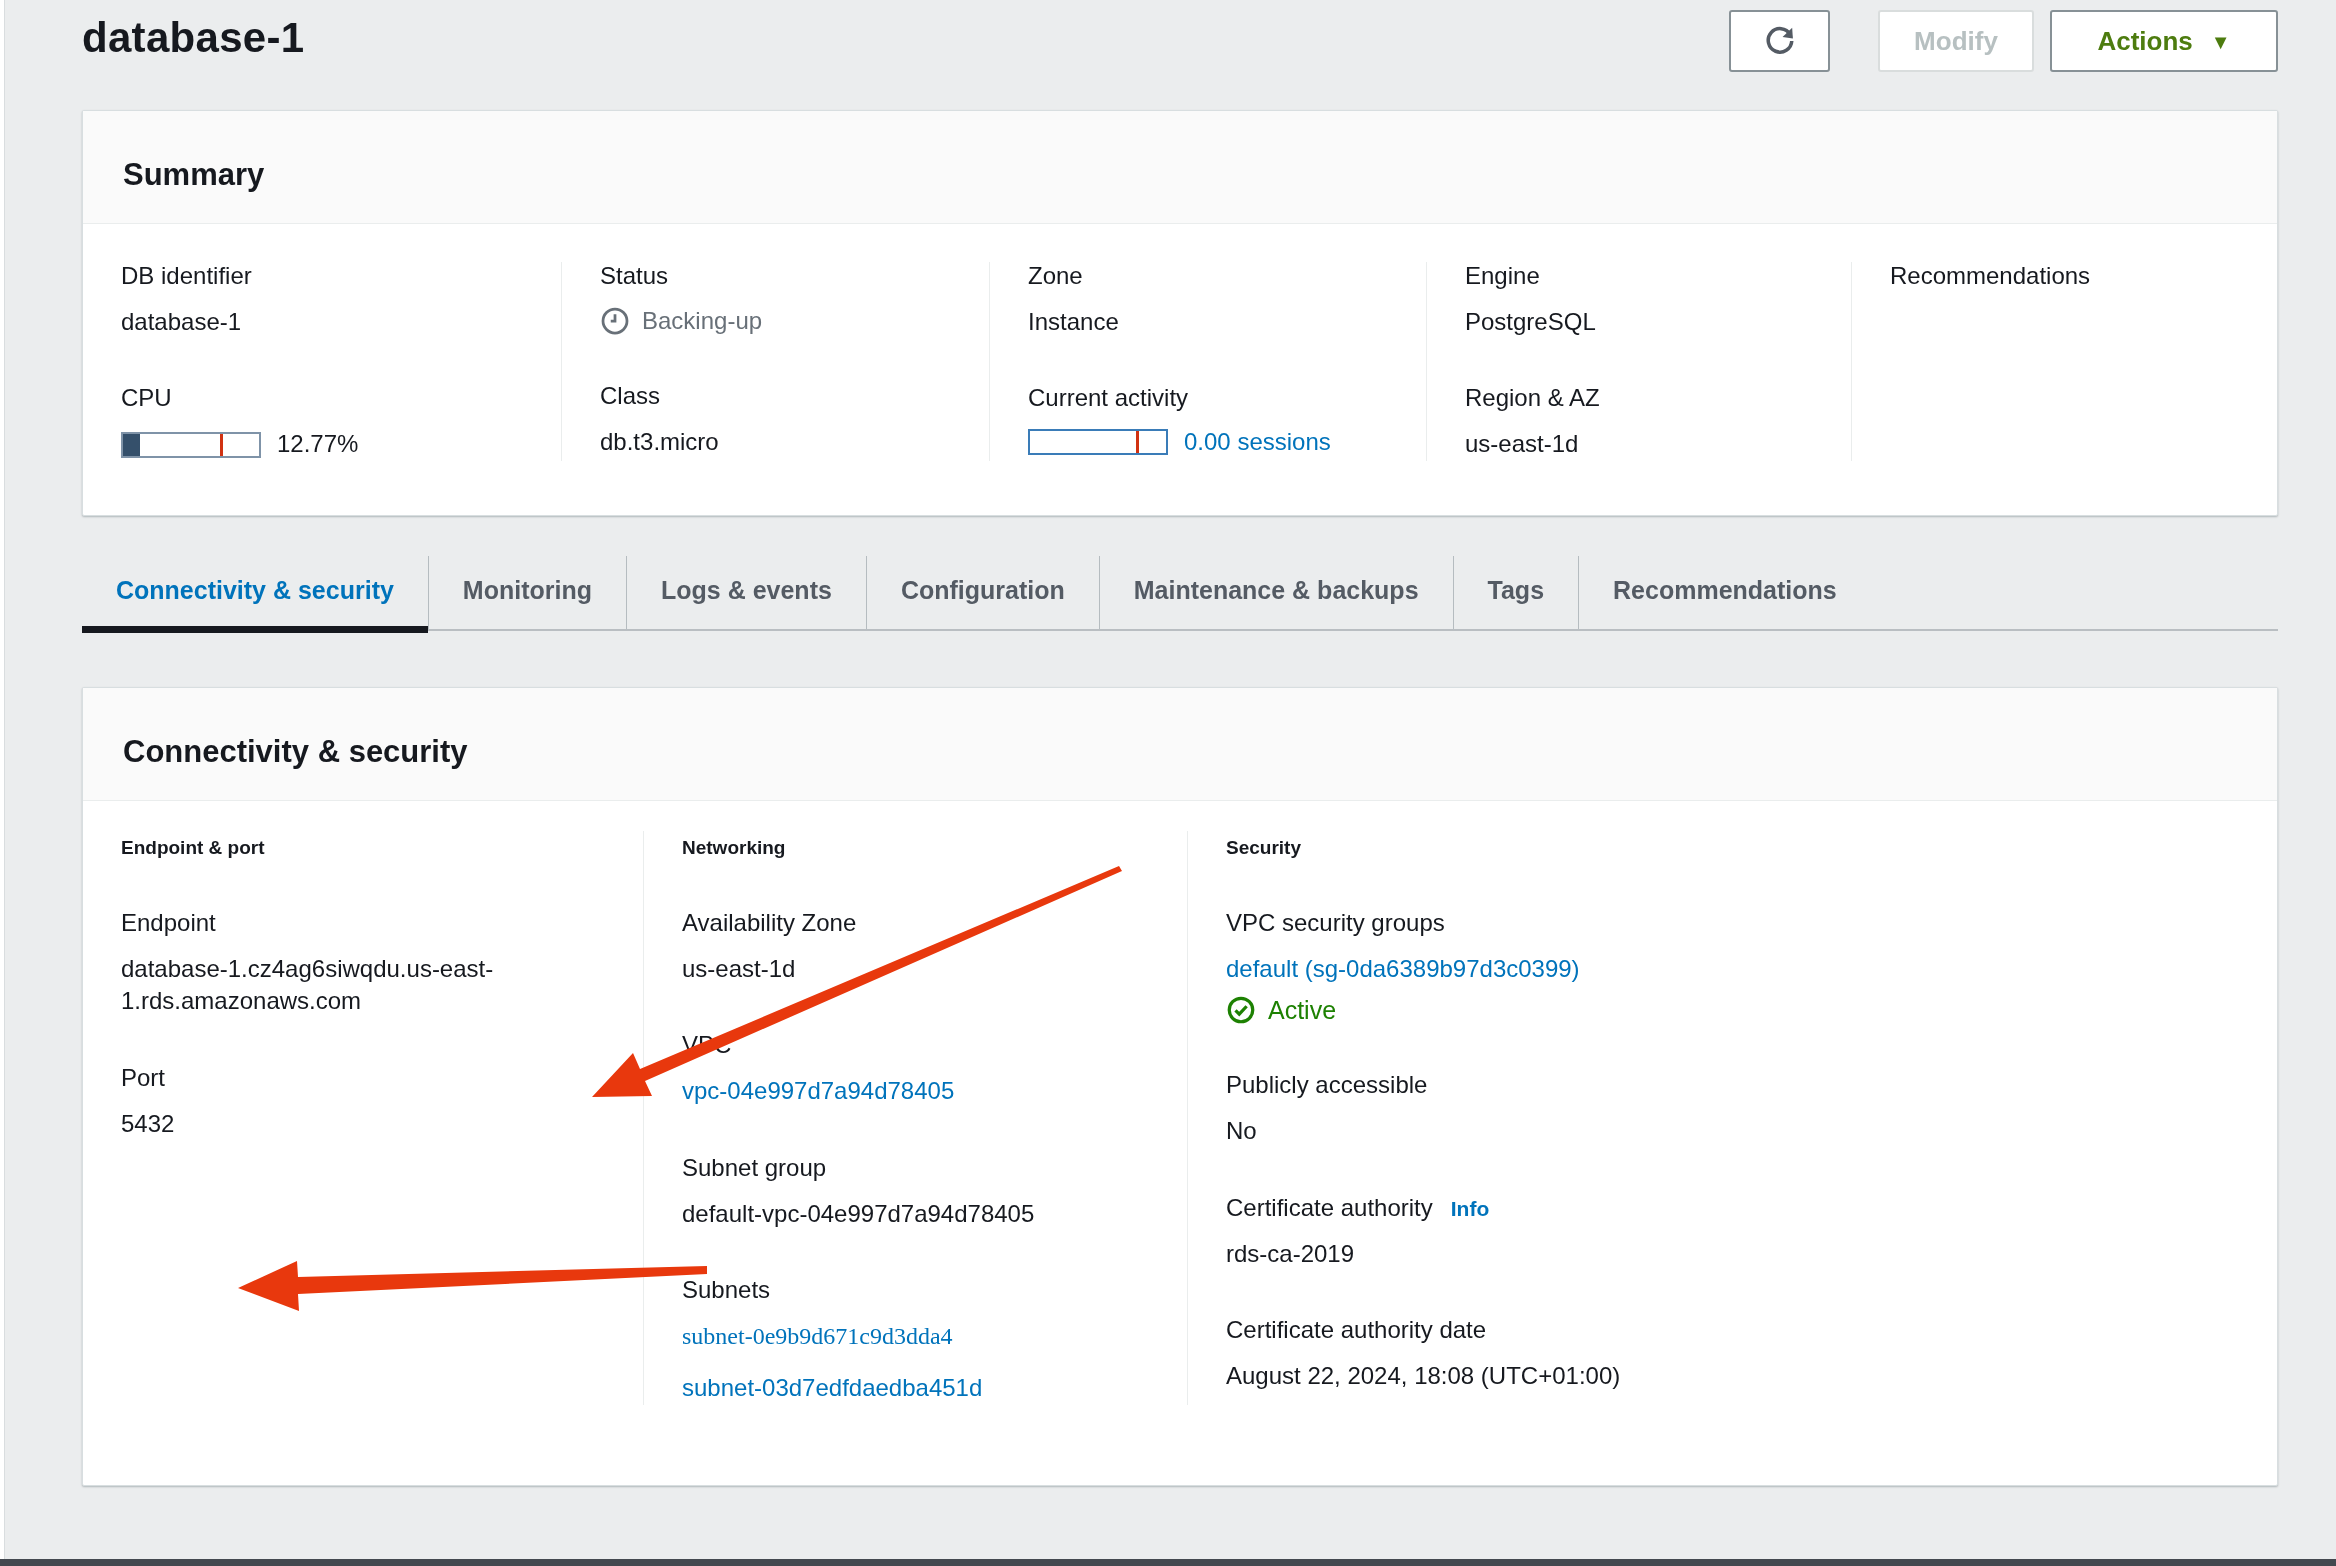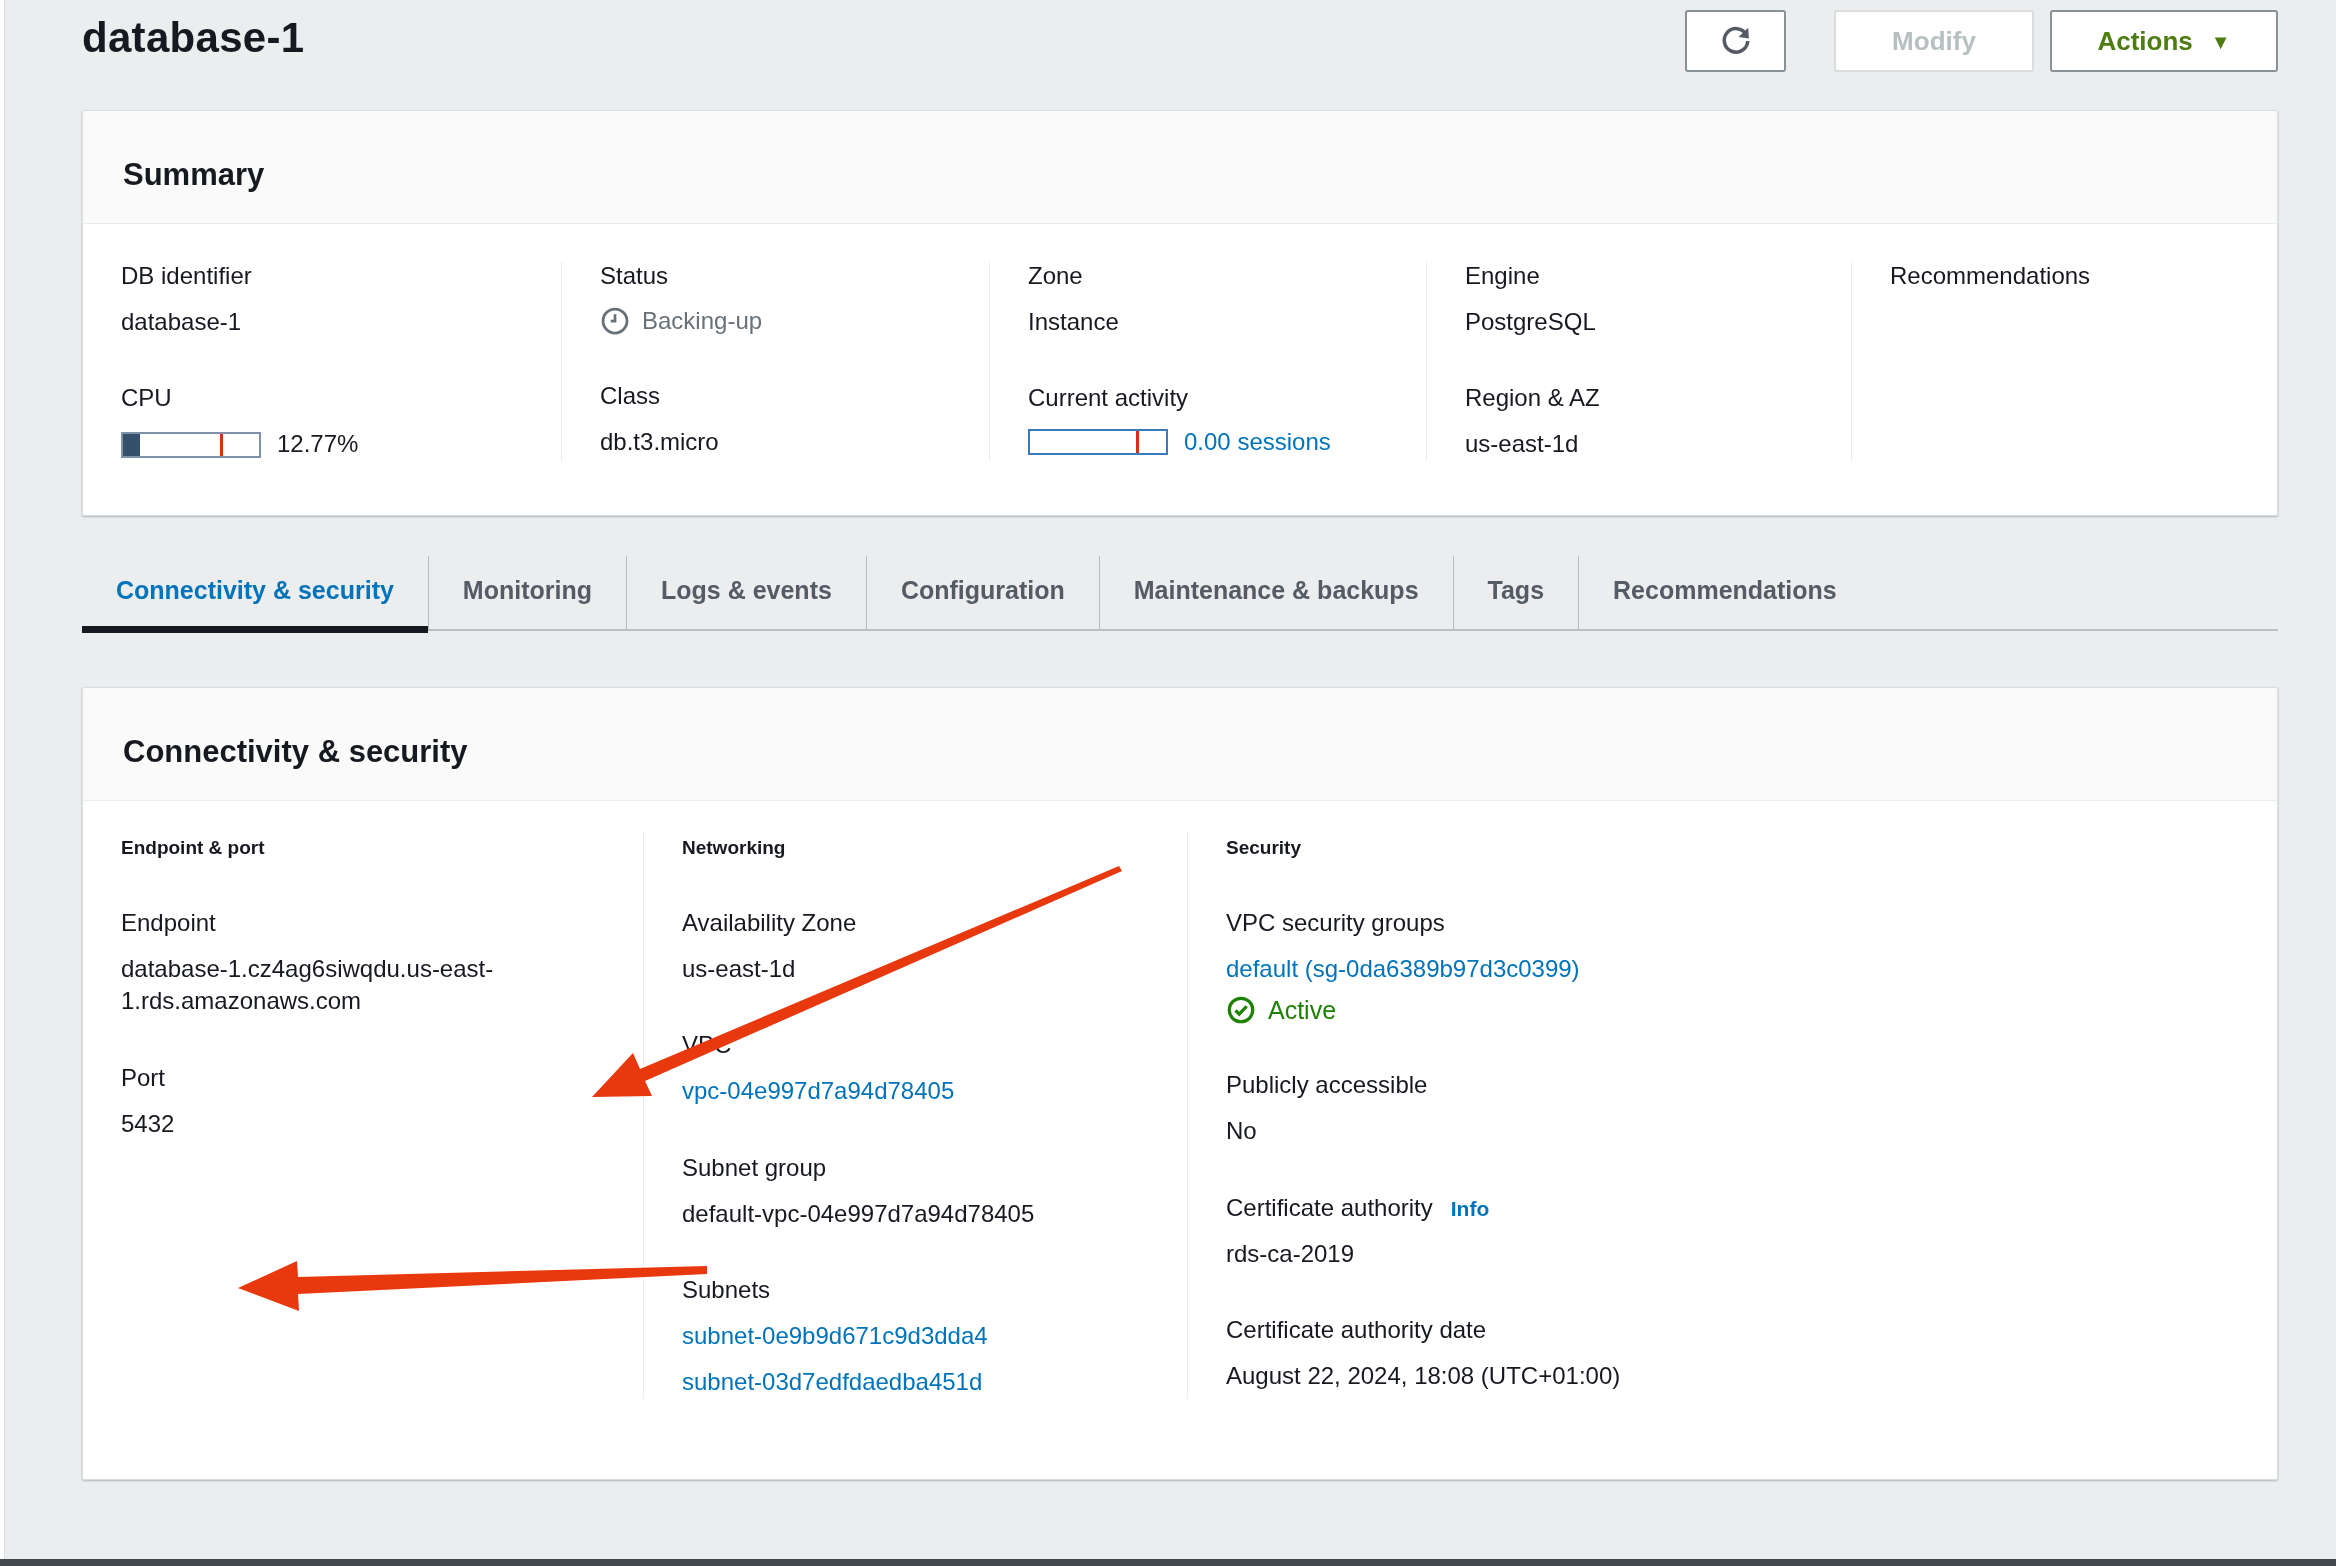--- a/index.html
+++ b/index.html
@@ -15,21 +15,21 @@
   .page-header{display:flex;justify-content:space-between;align-items:flex-start;padding-top:10px;}
   .page-title{font-size:42px;font-weight:700;letter-spacing:.3px;margin-top:4px;}
   .header-buttons{display:flex;gap:16px;}
   .btn{
     height:62px;background:#fff;border:2px solid #879196;border-radius:3px;
     display:flex;align-items:center;justify-content:center;
     font-size:26px;font-weight:700;color:#4d7c0f;cursor:pointer;box-sizing:border-box;
   }
   .btn-icon{width:101px;}
   .btn-disabled{border-color:#d9dddd;color:#b7c0c1;cursor:default;}
-  .btn-modify{width:200px;margin-left:32px;}
+  .btn-modify{width:156px;margin-left:32px;}
   .btn-actions{width:228px;gap:18px;}
   .caret{font-size:20px;transform:translateY(1px);}
 
   
   .card{
     background:#fff;border:1px solid #d8dee0;border-radius:2px;
     box-shadow:0 1px 2px rgba(0,28,36,.25);margin-top:38px;
   }
   .card-header{background:#fafafa;border-bottom:1px solid #eaeded;padding:46px 40px 30px;}
   .card-title{font-size:31px;font-weight:700;}
@@ -188,21 +188,21 @@
 
       <div class="conn-col">
         <div class="col-title">Networking</div>
         <div class="field-label">Availability Zone</div>
         <div class="field-value">us-east-1d</div>
         <div class="field-label field-gap">VPC</div>
         <div class="field-value"><span class="link">vpc-04e997d7a94d78405</span></div>
         <div class="field-label field-gap">Subnet group</div>
         <div class="field-value">default-vpc-04e997d7a94d78405</div>
         <div class="field-label field-gap">Subnets</div>
-        <div class="field-value" style="margin-bottom:14px;"><span class="link">subnet-0e9b9d671c9d3dda4</span></div>
+        <div class="field-value" style="margin-bottom:20px;font-family:Liberation Serif, serif;"><span class="link">subnet-0e9b9d671c9d3dda4</span></div>
         <div class="field-value"><span class="link">subnet-03d7edfdaedba451d</span></div>
       </div>
 
       <div class="conn-col">
         <div class="col-title">Security</div>
         <div class="field-label">VPC security groups</div>
         <div class="field-value"><span class="link">default (sg-0da6389b97d3c0399)</span></div>
         <div class="green-line">
           <span>
             <svg class="gicon" width="30" height="30" viewBox="0 0 24 24">

